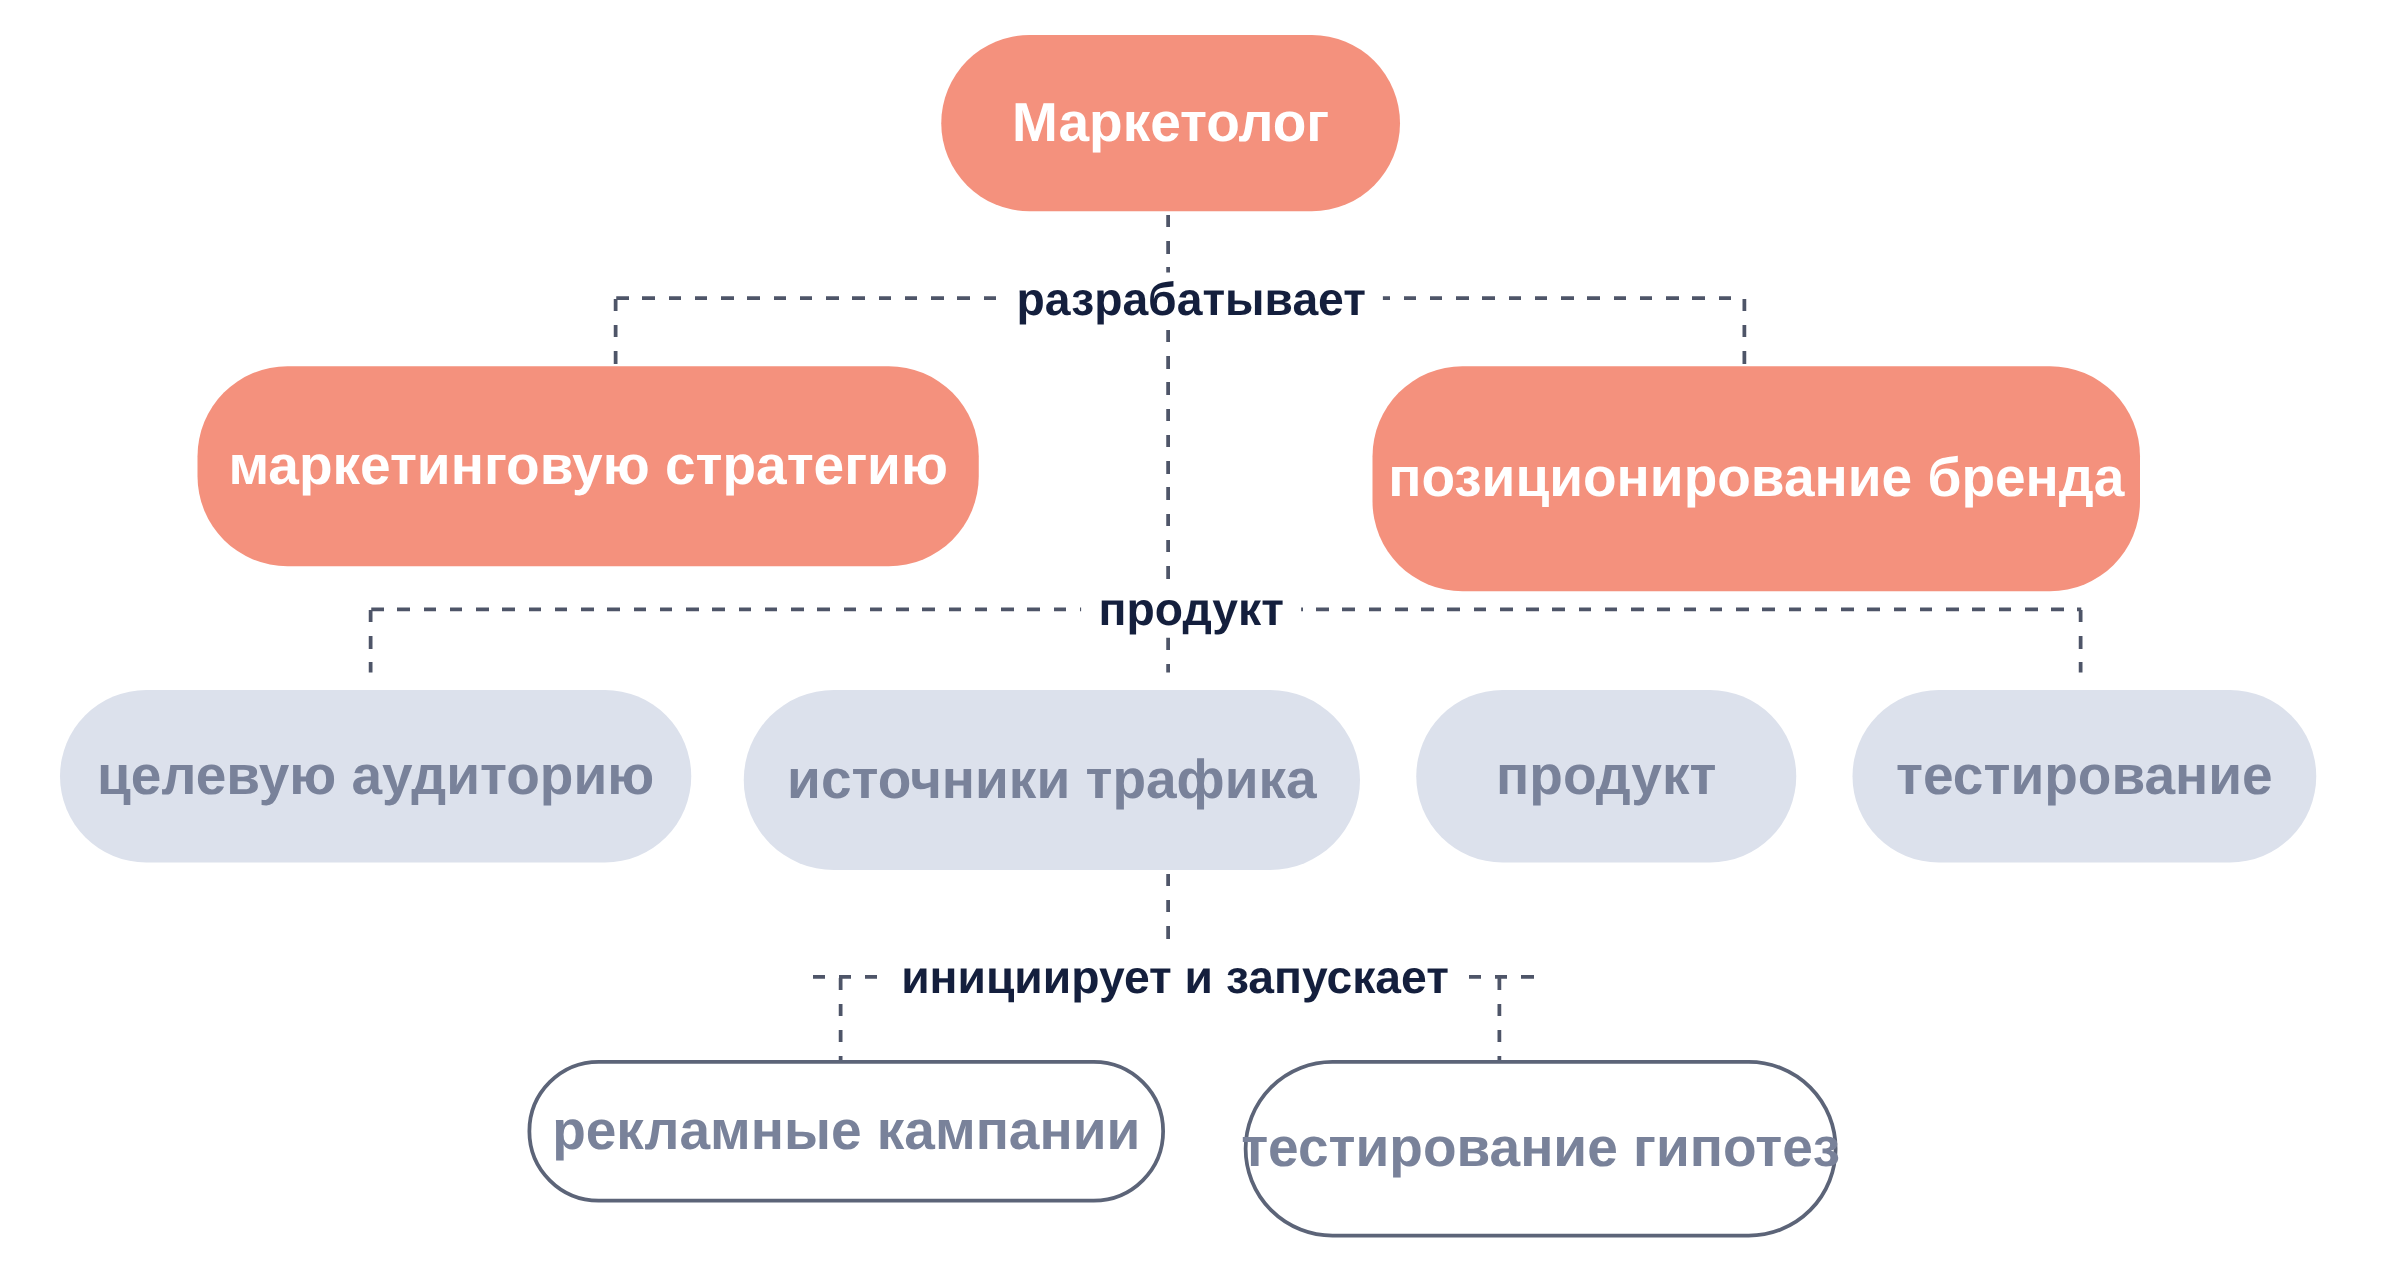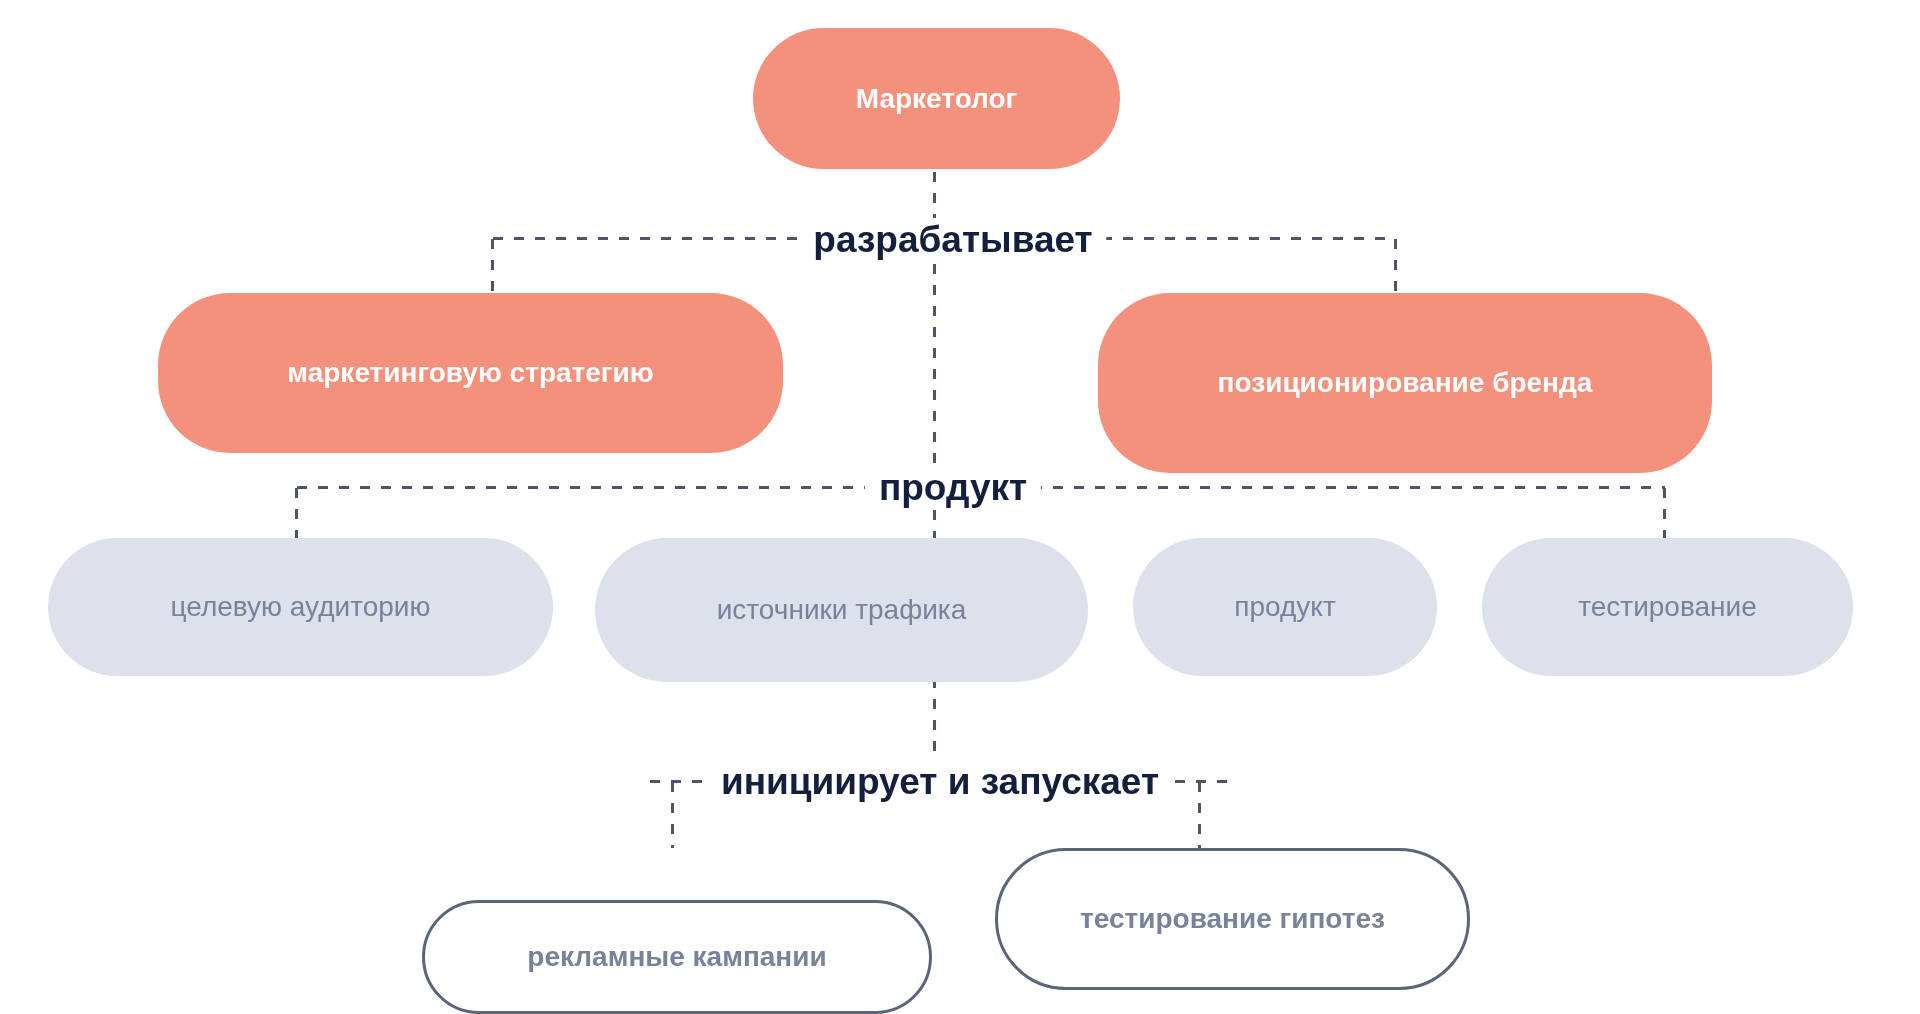--- a/index.html
+++ b/index.html
@@ -20,27 +20,27 @@
     position:relative;
     overflow:hidden;
   }
   .canvas{position:absolute;left:0;top:0;width:1920px;height:1014px;}
 
   
   .pill{
     position:absolute;
     display:flex;align-items:center;justify-content:center;
     border-radius:72px;
-    font-size:28px;
+    font-size:44px;
     white-space:nowrap;
     z-index:1;
     text-align:center;
   }
   .pill--accent{background:var(--accent);color:var(--accent-text);font-weight:700;}
-  .pill--muted{background:var(--muted-fill);color:var(--muted-text);font-weight:400;}
+  .pill--muted{background:var(--muted-fill);color:var(--muted-text);font-weight:700;margin-top:14px;}
   .pill--outline{background:var(--background);border:3px solid var(--outline);color:var(--muted-text);font-weight:600;}
 
   
   .conn{position:absolute;z-index:0;}
   .conn--h{height:3px;background:repeating-linear-gradient(90deg,var(--connector) 0 10px,transparent 10px 21px);}
   .conn--v{width:3px;background:repeating-linear-gradient(180deg,var(--connector) 0 10px,transparent 10px 21px);}
 
   
   .rel-label{
     position:absolute;
@@ -86,16 +86,16 @@
   <div class="pill pill--accent" style="left:753px;top:28px;width:367px;height:141px">Маркетолог</div>
 
   <div class="pill pill--accent" style="left:158px;top:293px;width:625px;height:160px">маркетинговую стратегию</div>
   <div class="pill pill--accent" style="left:1098px;top:293px;width:614px;height:180px">позиционирование бренда</div>
 
   <div class="pill pill--muted" style="left:48px;top:538px;width:505px;height:138px">целевую аудиторию</div>
   <div class="pill pill--muted" style="left:595px;top:538px;width:493px;height:144px">источники трафика</div>
   <div class="pill pill--muted" style="left:1133px;top:538px;width:304px;height:138px">продукт</div>
   <div class="pill pill--muted" style="left:1482px;top:538px;width:371px;height:138px">тестирование</div>
 
-  <div class="pill pill--outline" style="left:422px;top:900px;width:510px;height:114px">рекламные кампании</div>
+  <div class="pill pill--outline" style="left:422px;top:848px;width:510px;height:114px">рекламные кампании</div>
   <div class="pill pill--outline" style="left:995px;top:848px;width:475px;height:142px">тестирование гипотез</div>
 
 </div>
 
 </body></html>

